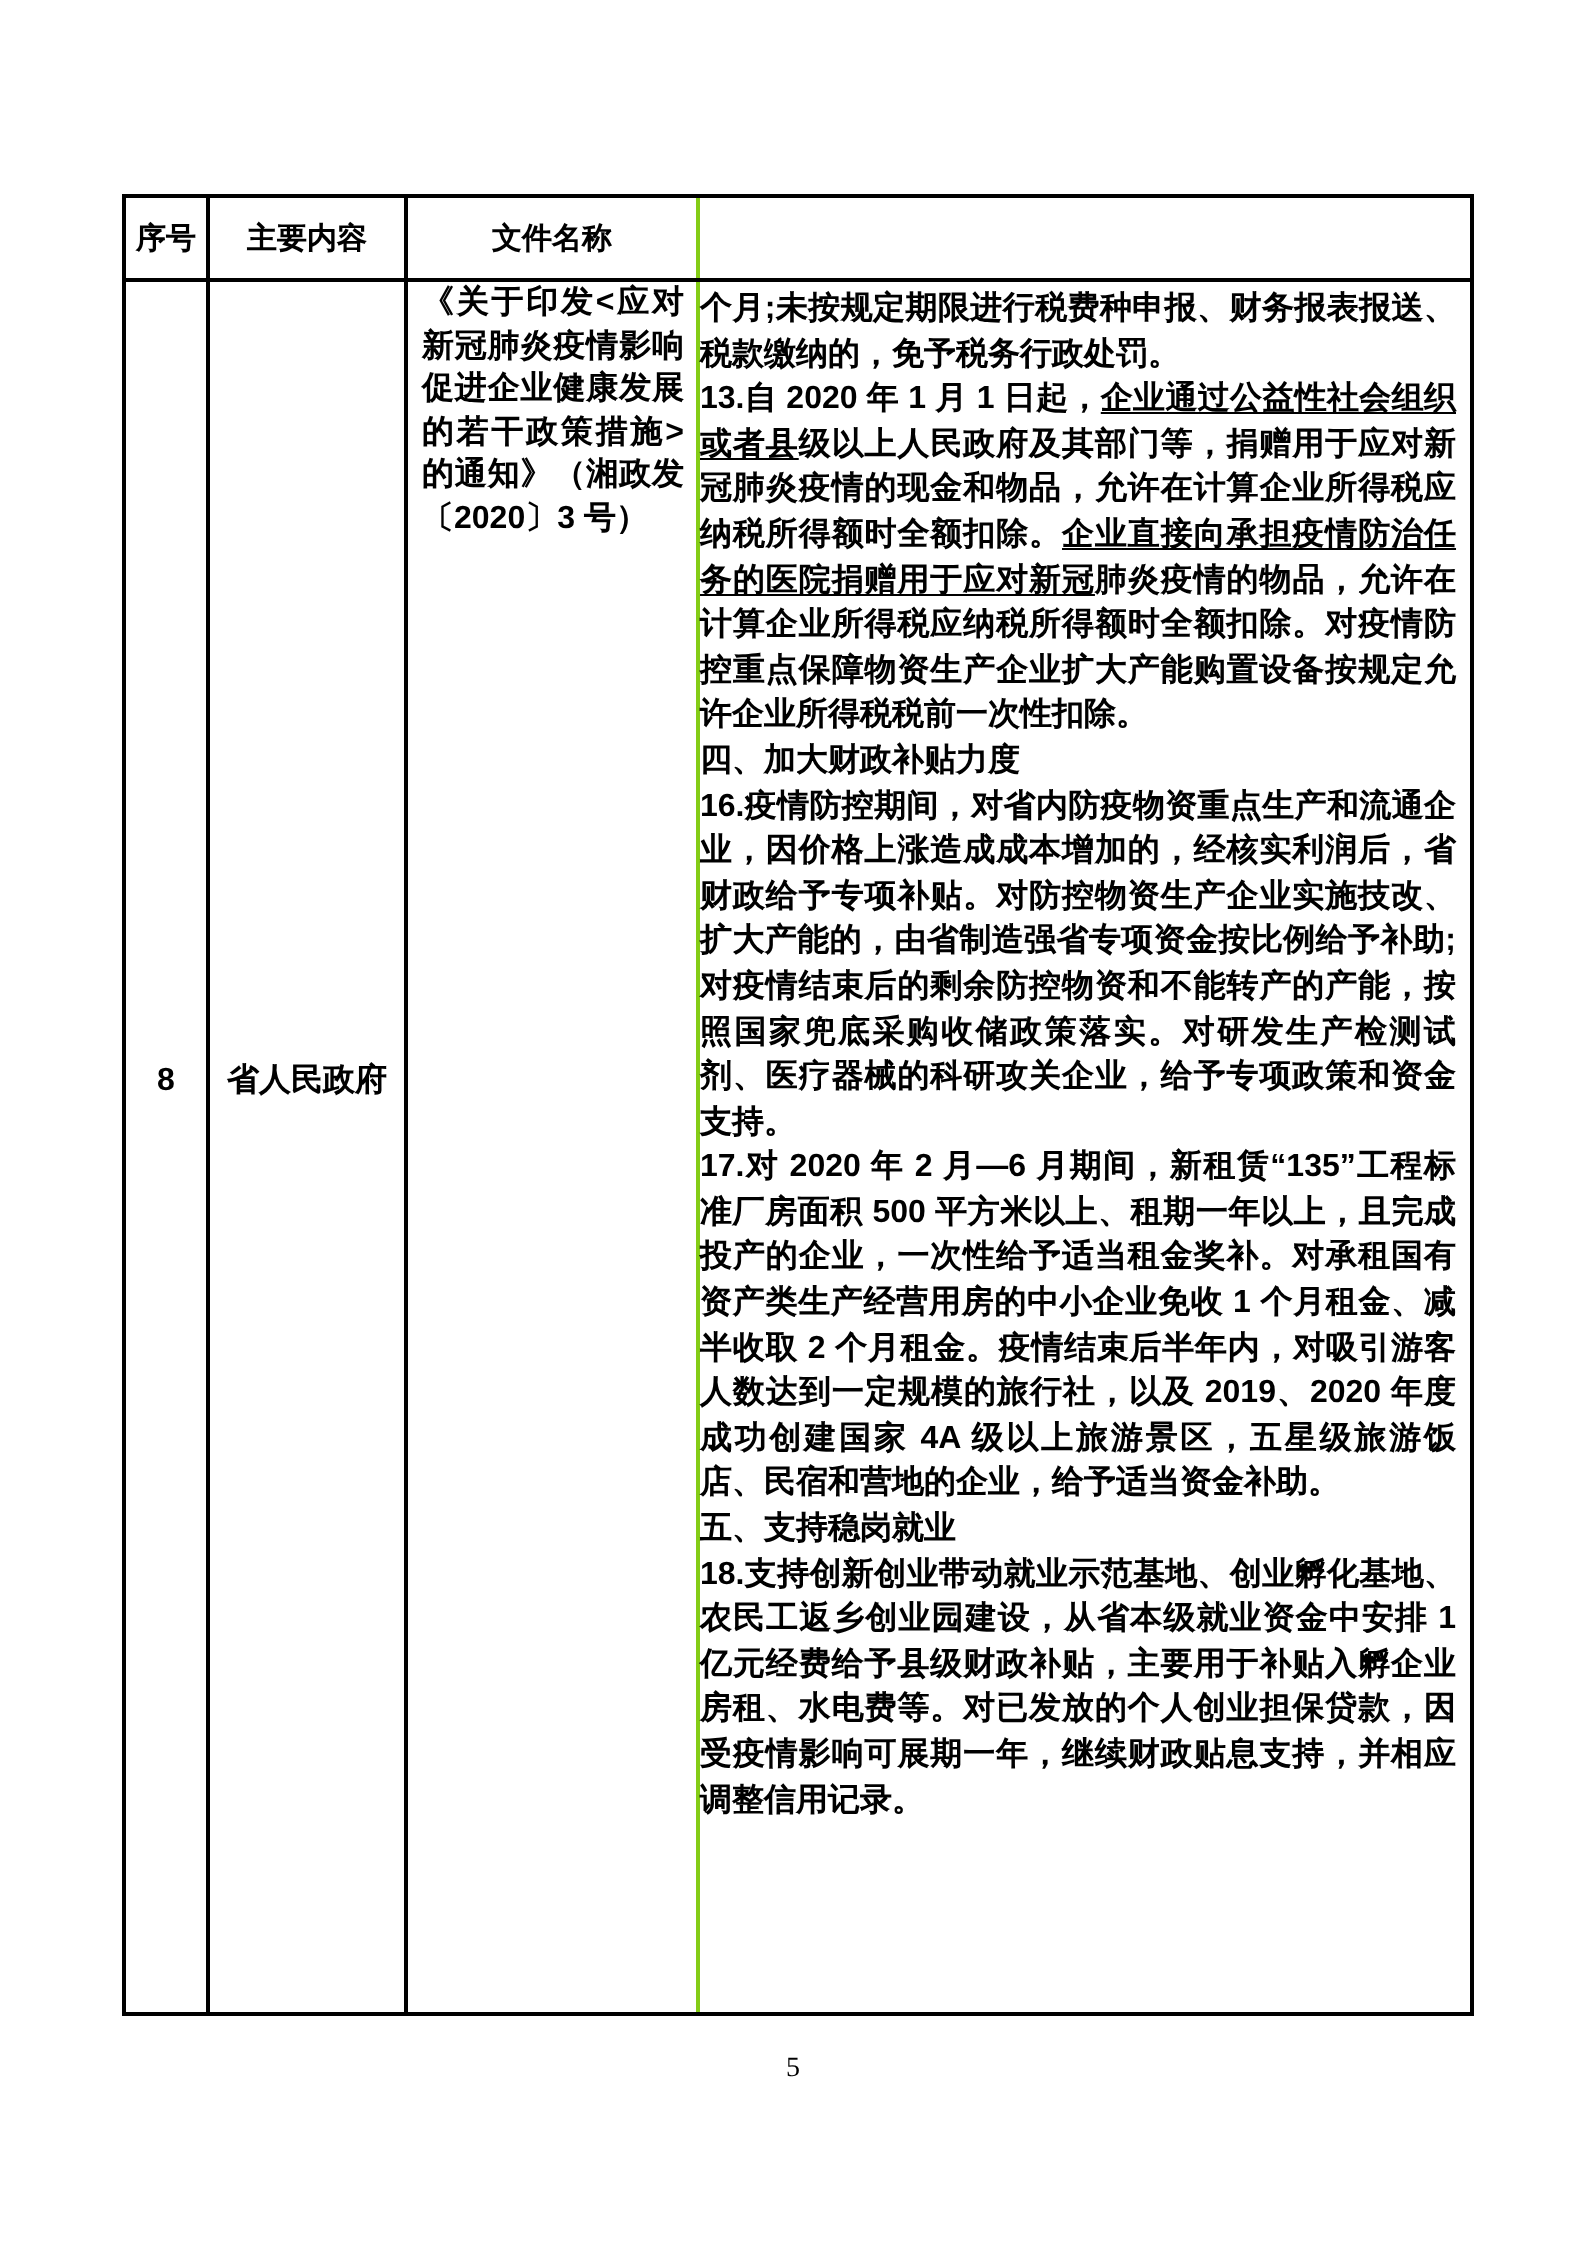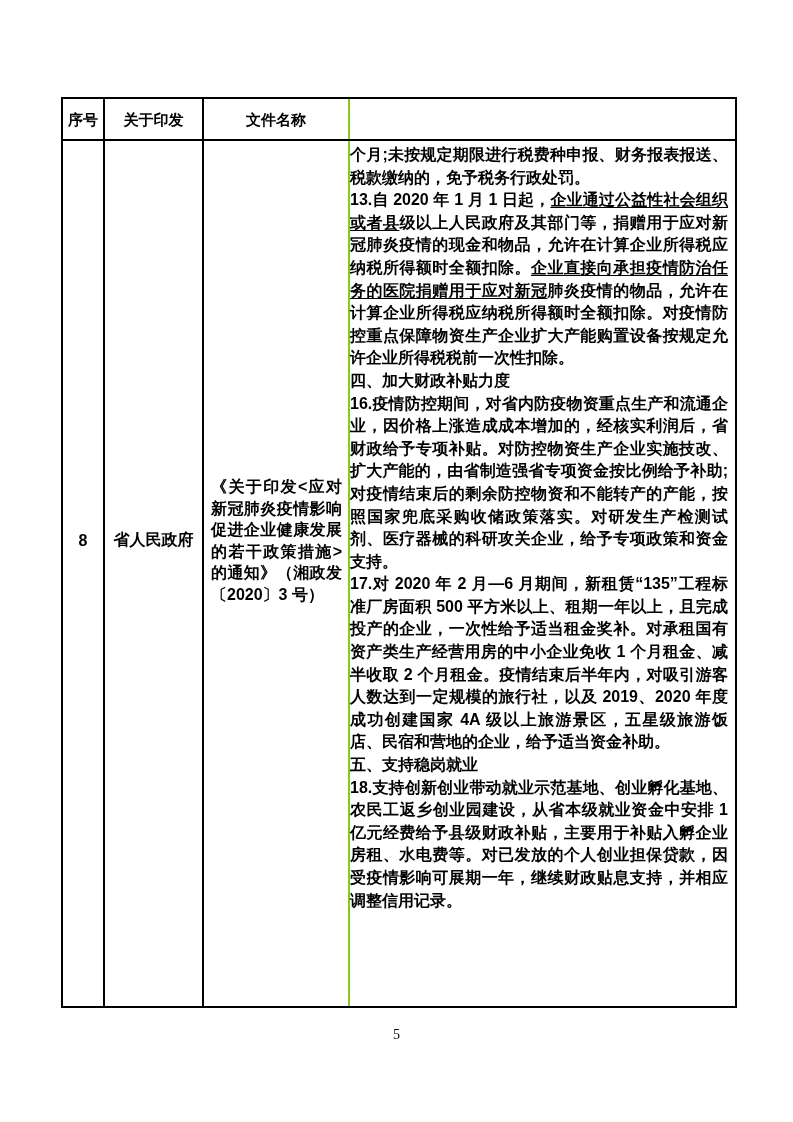--- a/index.html
+++ b/index.html
@@ -21,21 +21,21 @@
   .c3 { flex:0 0 146px; border-right:2px solid #84cc16; }
   .c4 { flex:1 1 auto; }
   .th {
     display:flex; align-items:center; justify-content:center; text-align:center;
     font-weight:bold; font-size:15px; line-height:19px; padding:0 2px;
   }
   .center-cell {
     display:flex; align-items:center; justify-content:center;
     font-weight:bold; font-size:16px; padding-bottom:66px;
   }
-  .title-cell { display:flex; align-items:center; padding:0 6px 66px 7px; }
+  .title-cell { display:flex; align-items:flex-start; padding:0 6px 66px 7px; }
   .title-text {
     font-weight:bold; font-size:16px; line-height:21.5px;
     text-align:justify; text-justify:inter-character; word-break:break-all;
   }
   .content-cell {
     padding:3px 7px 0 0; font-weight:bold; font-size:16px; line-height:22.6px;
     text-align:justify; text-justify:inter-character; word-break:break-all;
   }
   .content-cell p { margin:0; }
   .u { text-decoration:underline; text-underline-offset:2px; }
@@ -46,21 +46,21 @@
 </style>
 </head>
 <body>
 
 <div class="page">
 
   <div class="doc-table">
 
     <div class="thead">
       <div class="cell c1 th">序号</div>
-      <div class="cell c2 th">关于印发</div>
+      <div class="cell c2 th">主要内容</div>
       <div class="cell c3 th">文件名称</div>
     </div>
 
     <div class="tbody">
       <div class="cell c1 center-cell">
         <span>8</span>
       </div>
       <div class="cell c2 center-cell">
         <span>省人民政府</span>
       </div>

